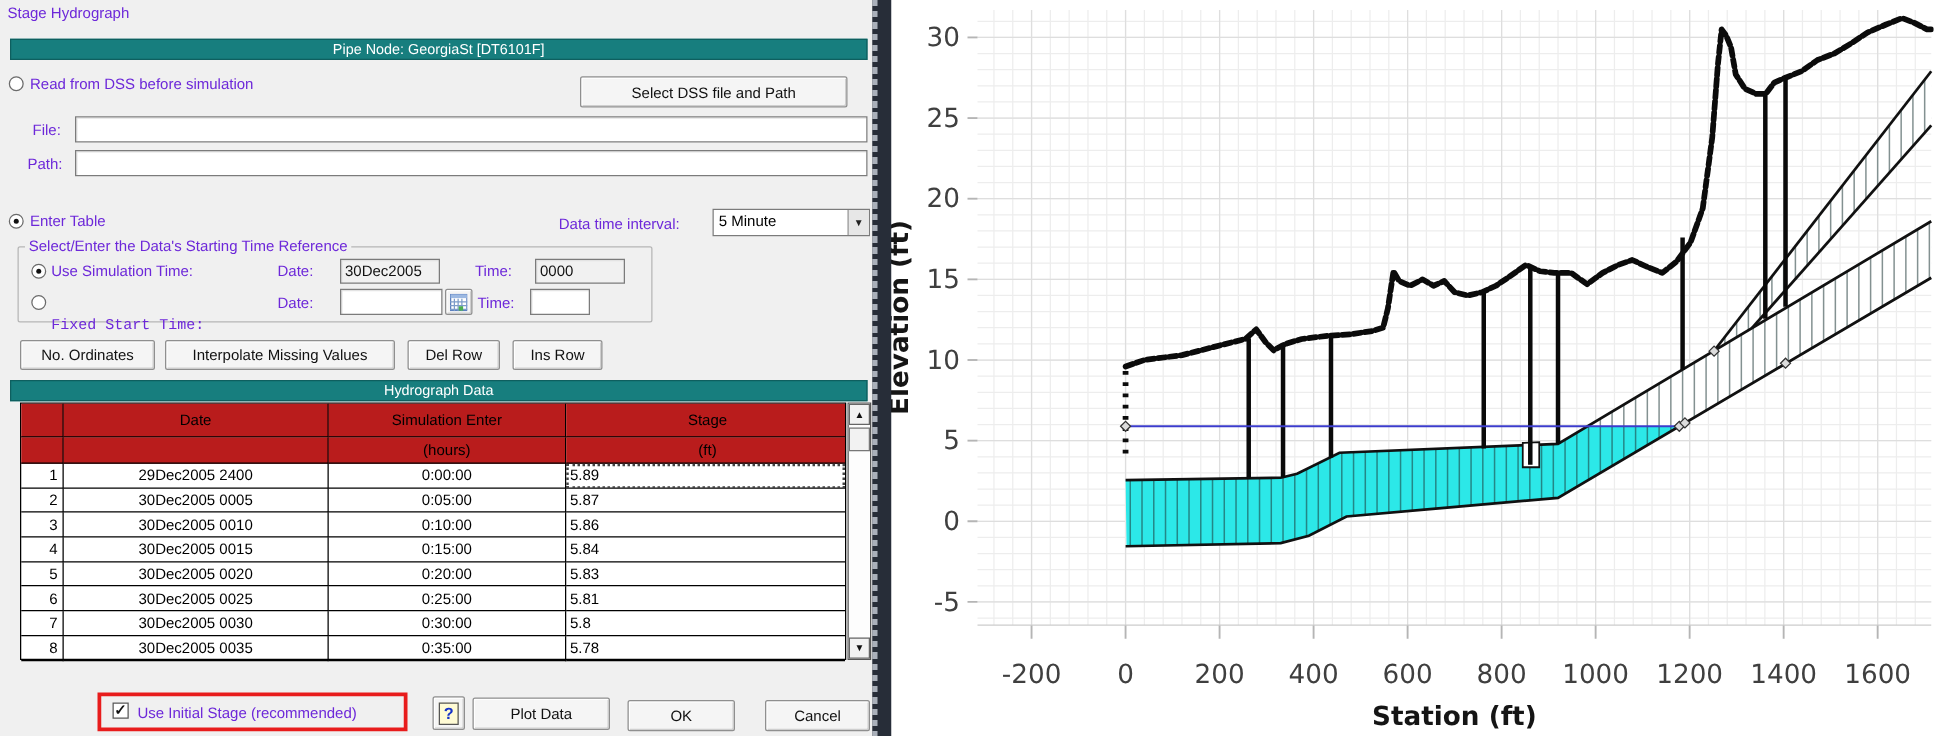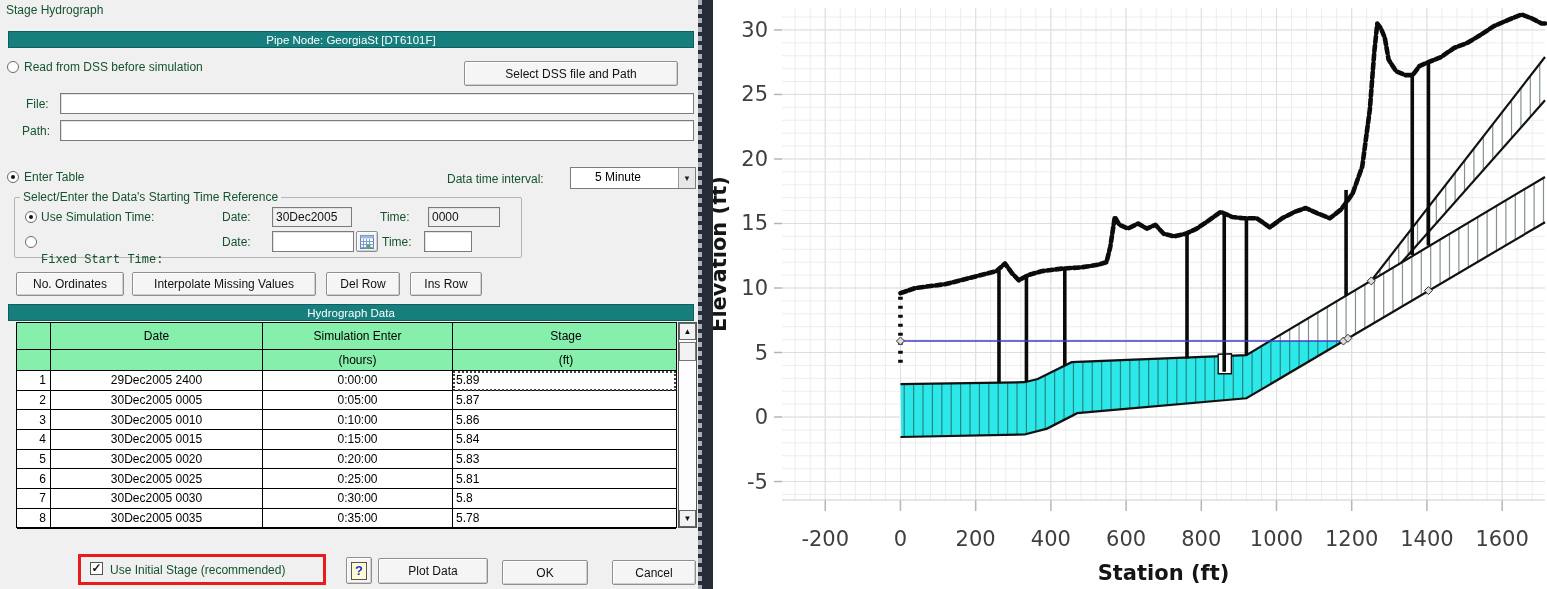--- a/index.html
+++ b/index.html
@@ -3,21 +3,21 @@
 <meta charset="utf-8">
 <style>
   * { box-sizing: border-box; margin:0; padding:0; }
   html,body { width:1547px; height:589px; overflow:hidden;
     font-family:"Liberation Sans", sans-serif; background:#ffffff; }
   #stage { position:relative; width:1547px; height:589px; }
 
   
   #dialog { position:absolute; left:0; top:0; width:700px; height:589px; background:#f0f0f0; }
   .abs { position:absolute; }
-  .lbl { font-size:12px; color:#14532d; white-space:nowrap; }
+  .lbl { font-size:12px; color:#6d28d9; white-space:nowrap; }
   .tealbar { background:#177e7e; color:#ffffff; font-size:11.5px;
     display:flex; align-items:center; justify-content:center; border:1px solid #0e5f5f; }
   .btn { background:#f5f5f5; border:1px solid #8f8f8f; border-radius:2px;
     box-shadow: inset 1px 1px 0 #ffffff, inset -1px -1px 0 #cfcfcf;
     font-size:12px; color:#111; display:flex; align-items:center; justify-content:center;
     cursor:default; }
   .field { background:#ffffff; border:1px solid #7b7b7b; font-size:12px; color:#111;
     padding:2px 3px; box-shadow: inset 1px 1px 0 #e3e3e3; overflow:hidden; white-space:nowrap; }
   .field.ro { background:#f1f1f1; }
   .radio { width:12px; height:12px; border:1px solid #6b6b6b; border-radius:50%;
@@ -36,21 +36,21 @@
   
   #tbl { position:absolute; left:16px; top:322px; width:661px; height:206px;
     border:1px solid #000; background:#fff; font-size:12px; }
   .trow { display:flex; width:100%; }
   .tc { border-right:1px solid #000; border-bottom:1px solid #000;
     display:flex; align-items:center; justify-content:center; overflow:hidden; white-space:nowrap; }
   .tc.num { width:34px; justify-content:flex-end; padding-right:4px; }
   .tc.date { width:212px; }
   .tc.sim { width:190px; }
   .tc.stage { width:223px; justify-content:flex-start; padding-left:3px; border-right:none; }
-  .hdr { background:#86efac; }
+  .hdr { background:#b91c1c; }
   .selcell { outline:2px dotted #444; outline-offset:-2px; }
 
   
   #sb { position:absolute; left:678px; top:322px; width:19px; height:206px;
     border:1px solid #555; background:#fdfdfd; }
   .sbbtn { position:absolute; left:0; width:17px; height:17px; background:#f2f2f2;
     border:1px solid #666; font-size:8px; display:flex; align-items:center; justify-content:center; color:#111; }
   .sbthumb { position:absolute; left:0; top:19px; width:17px; height:19px; background:#f2f2f2; border:1px solid #777; }
 
   #redbox { position:absolute; left:78px; top:554px; width:248px; height:31px;
@@ -90,21 +90,21 @@
     <div class="abs lbl" style="left:26px; top:97px;">File:</div>
     <div class="abs field" style="left:60px; top:93px; width:634px; height:21px;"></div>
 
     <div class="abs lbl" style="left:22px; top:124px;">Path:</div>
     <div class="abs field" style="left:60px; top:120px; width:634px; height:21px;"></div>
 
     <div class="radio sel" style="left:7px; top:171px;"></div>
     <div class="abs lbl" style="left:24px; top:170px;">Enter Table</div>
 
     <div class="abs lbl" style="left:447px; top:172px;">Data time interval:</div>
-    <div class="abs dd" style="left:570px; top:167px; width:126px; height:22px;padding-left:20px;">
+    <div class="abs dd" style="left:570px; top:167px; width:126px; height:22px;">
       <div class="val">5 Minute</div>
       <div class="arrow">▼</div>
     </div>
 
     <div class="abs groupbox" style="left:14px; top:197px; width:508px; height:61px;"></div>
     <div class="abs lbl legend" style="left:20px; top:190px;">Select/Enter the Data's Starting Time Reference</div>
 
     <div class="radio sel" style="left:25px; top:211px;"></div>
     <div class="abs lbl" style="left:41px; top:210px;">Use Simulation Time:</div>
     <div class="abs lbl" style="left:222px; top:210px;">Date:</div>

